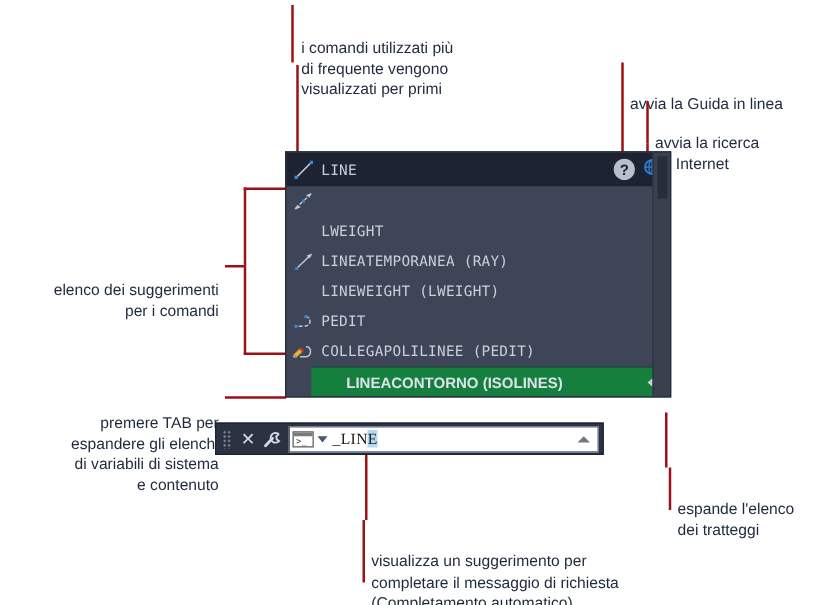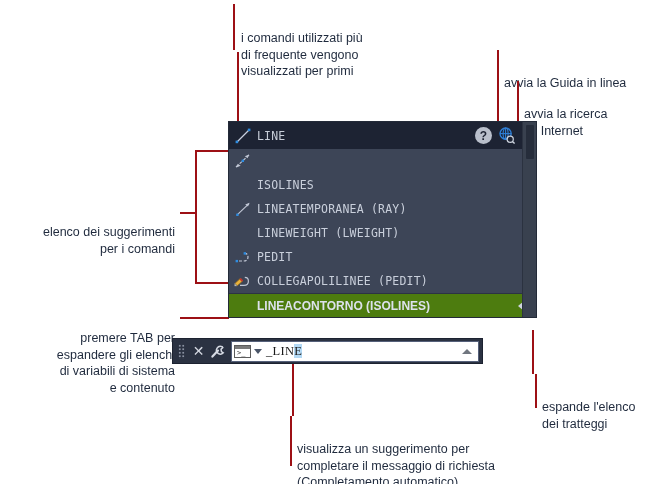--- a/index.html
+++ b/index.html
@@ -55,30 +55,31 @@
     padding-left: 4px;
     box-sizing: border-box;
     color: #c9cfdb;
     font-size: 11.5px;
     letter-spacing: 0.2px;
   }
   .sg-row.header {
     background: #1d2333;
     color: #c8ced9;
     height: 27px;
-    padding-right: 20px;
+    padding-right: 4px;
   }
   .sg-row.highlight {
-    background: #4d7c0f;
+    background: #15803d;
     color: #dde2ec;
     font-family: "Liberation Sans", sans-serif;
     font-weight: bold;
     font-size: 12px;
     letter-spacing: 0;
     border-top: 1px solid #2c3344;
+    margin-left: 20px;
   }
   .sg-icon {
     width: 20px;
     height: 20px;
     flex: 0 0 20px;
     margin-right: 4px;
     position: relative;
   }
   .sg-label { white-space: pre; }
   .sg-arrow {
@@ -307,21 +308,21 @@
         <line x1="3" y1="16" x2="16" y2="4" stroke="#c0c6d4" stroke-width="1.2" stroke-dasharray="3,2"></line>
         <polygon points="16,3.4 11.8,5.2 14.6,7.2" fill="#c0c6d4"></polygon>
         <polygon points="3.4,16.6 7.6,14.8 4.8,12.8" fill="#c0c6d4"></polygon>
         <rect x="8.6" y="8.6" width="2.4" height="2.4" fill="#2e8ce0"></rect>
       </svg>
     </span>
   </div>
 
   <div class="sg-row">
     <span class="sg-icon"></span>
-    <span class="sg-label">ISOLINES</span>
+    <span class="sg-label">LWEIGHT</span>
   </div>
 
   <div class="sg-row">
     <span class="sg-icon">
       <svg width="20" height="20" viewBox="0 0 20 20">
         <line x1="4.4" y1="15.6" x2="16" y2="4.6" stroke="#c0c6d4" stroke-width="1.2"></line>
         <polygon points="16.6,3.8 12.2,5.6 15,7.6" fill="#c0c6d4"></polygon>
         <rect x="3.2" y="14.6" width="2.4" height="2.4" fill="#2e8ce0"></rect>
       </svg>
     </span>

